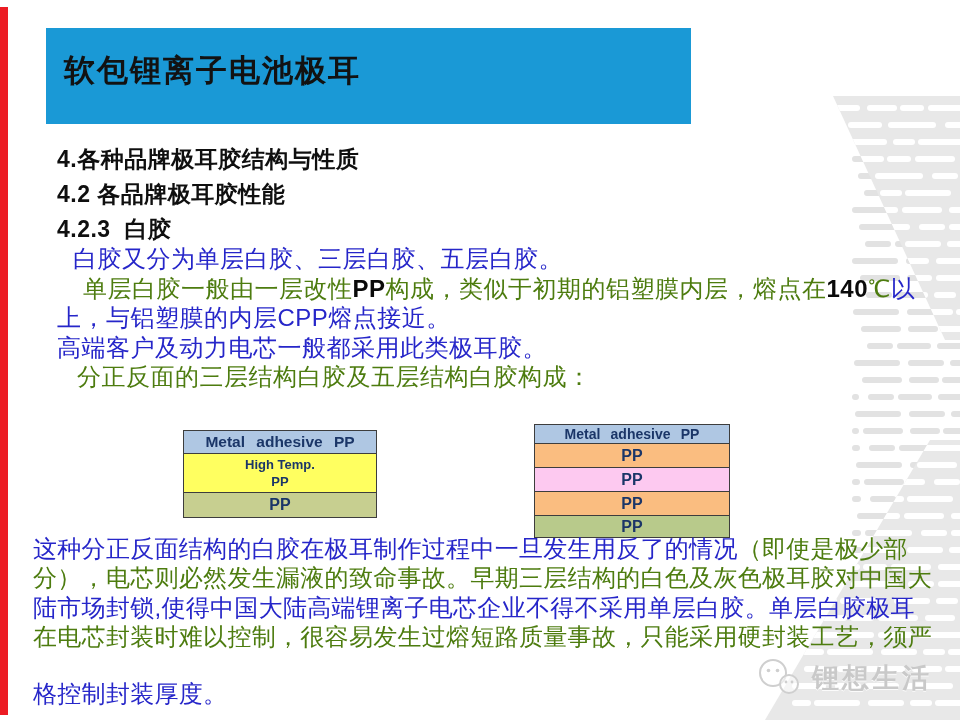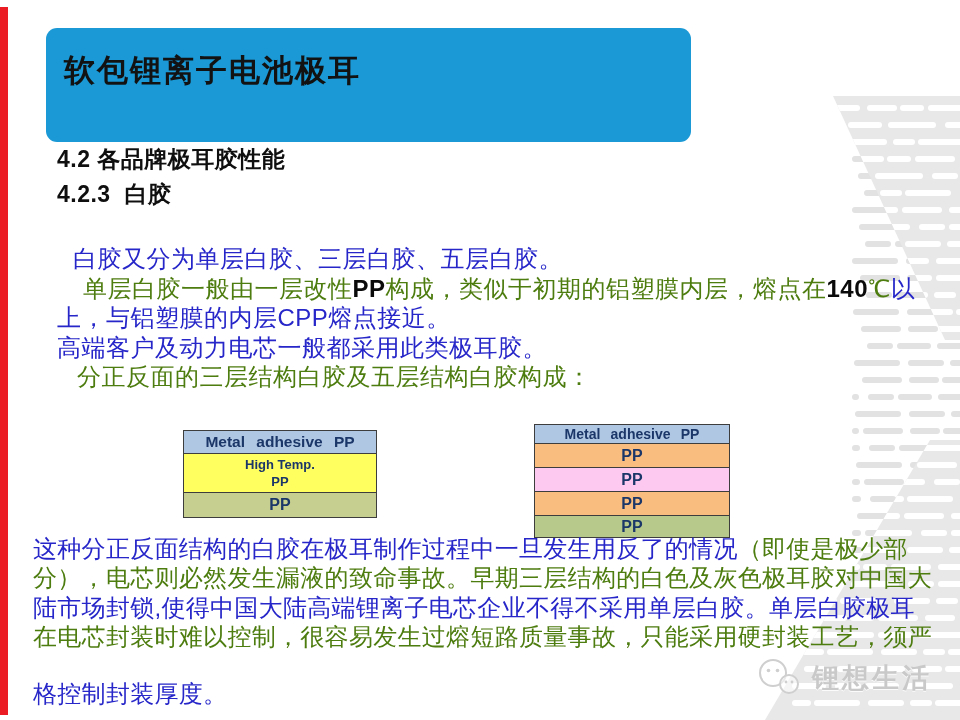--- a/index.html
+++ b/index.html
@@ -3,21 +3,21 @@
 <meta charset="utf-8">
 <style>
   html,body{margin:0;padding:0;background:#fff;}
   #slide{position:relative;width:960px;height:720px;background:#ffffff;overflow:hidden;
          font-family:"Liberation Sans", sans-serif;}
 
   
   #red-bar{position:absolute;left:0;top:7px;width:8px;height:708px;background:var(--red);}
 
   
-  #banner{position:absolute;left:46px;top:28px;width:645px;height:114px;background:var(--banner);z-index:2;border-radius:11px;}
+  #banner{position:absolute;left:46px;top:28px;width:645px;height:96px;background:var(--banner);z-index:2;}
   #banner .title{position:absolute;left:18px;top:22px;font-family:"Liberation Serif", serif;
                  font-size:31px;font-weight:600;color:#121212;letter-spacing:2px;}
 
   
   #deco{position:absolute;left:755px;top:88px;width:205px;height:632px;z-index:0;}
 
   
   #headings{position:absolute;left:57px;top:142px;z-index:2;color:#0f0f0f;}
   #headings .hline{font-size:23px;font-weight:700;line-height:35px;white-space:pre;letter-spacing:0.5px;}
 
@@ -145,20 +145,21 @@
           <line x1="40" y1="615" x2="205" y2="615" stroke-dasharray="30 12 16 9 40 14" stroke-dashoffset="45"></line>
         </g>
       </svg>
   </div>
 
   <div id="banner">
     <span class="title">软包锂离子电池极耳</span>
   </div>
 
   <div id="headings">
+    <div class="hline">4.各种品牌极耳胶结构与性质</div>
     <div class="hline">4.2 各品牌极耳胶性能</div>
     <div class="hline">4.2.3  白胶</div>
   </div>
 
   <div id="body-text">
       <div class="tline" style="padding-left: 16px;"><span class="seg-blue">白胶又分为单层白胶、三层白胶、五层白胶。</span></div>
       <div class="tline" style="padding-left: 26px;"><span class="seg-black">单层白胶一般由一层改性</span><span class="seg-bb">PP</span><span class="seg-black">构成，类似于初期的铝塑膜内层，熔点在</span><span class="seg-bb">140</span><span class="seg-black">℃</span><span class="seg-blue">以</span></div>
       <div class="tline" style="padding-left: 0px;"><span class="seg-blue">上，与铝塑膜的内层CPP熔点接近。</span></div>
       <div class="tline" style="padding-left: 0px;"><span class="seg-blue">高端客户及动力电芯一般都采用此类极耳胶。</span></div>
       <div class="tline" style="padding-left: 20px;"><span class="seg-black">分正反面的三层结构白胶及五层结构白胶构成：</span></div>

